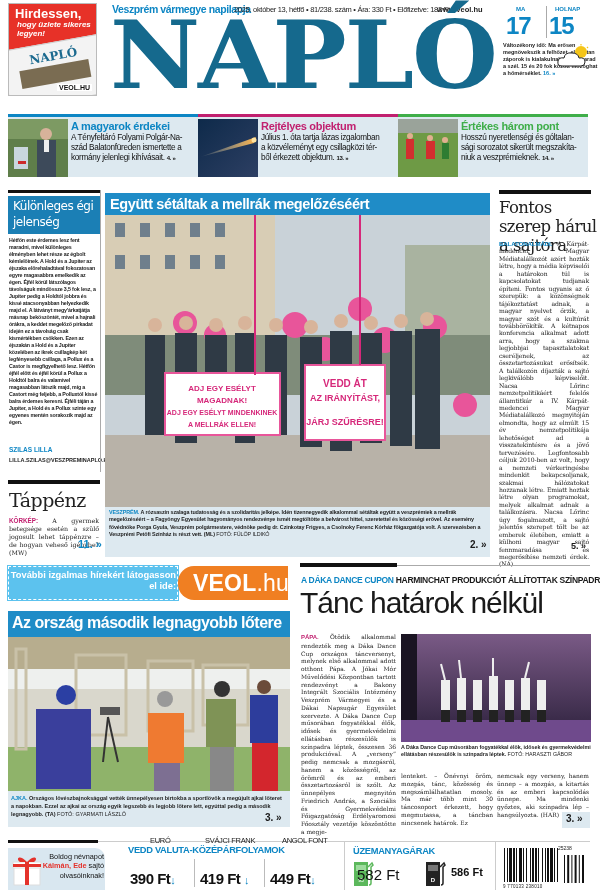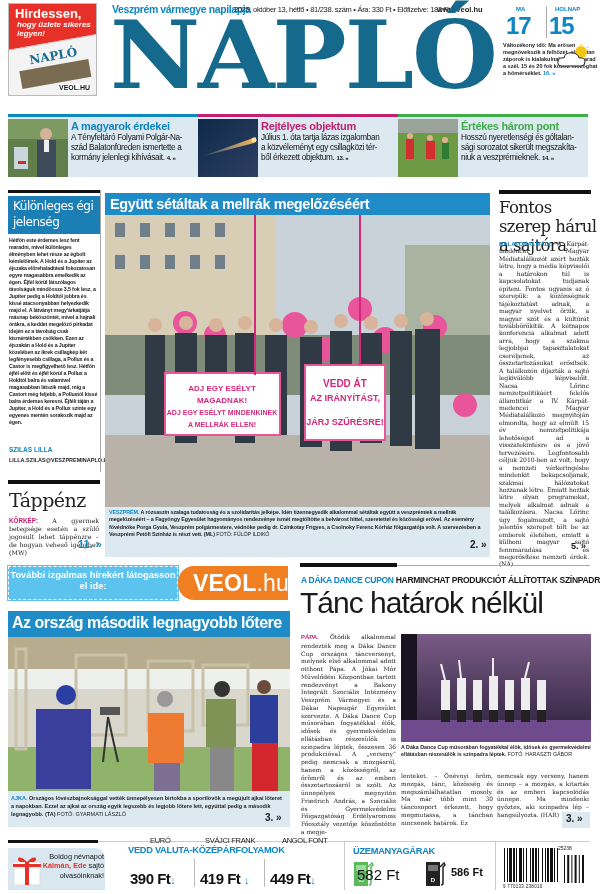--- a/index.html
+++ b/index.html
@@ -66,21 +66,21 @@
 #feat-page{left:470px;top:539px;font-size:10px;font-weight:bold}
 
 
 #fon-bar{left:499px;top:190px;width:92px;height:4px;background:#111}
 #fon-title{left:499px;top:198px;width:100px;font-size:16.5px;line-height:19px;font-family:"DejaVu Serif",serif;color:#222;letter-spacing:-0.6px}
 #fon-body{left:499px;top:240px;width:90px;font-size:6.1px;line-height:7.45px;font-family:"DejaVu Serif",serif;color:#222;text-align:justify;letter-spacing:-0.1px}
 #fon-page{left:571px;top:541px;font-size:9px;font-weight:bold;color:#1a1a1a}
 
 
 #vb-left{left:8px;top:566px;width:170px;height:34px;background:#5cc2ee;border:1px dashed #fff;outline:1px solid #5cc2ee}
-#vb-text{left:10px;top:570px;width:166px;text-align:center;color:#fff;font-size:9.3px;line-height:11px;font-weight:bold}
+#vb-text{left:10px;top:570px;width:166px;text-align:right;color:#fff;font-size:9.3px;line-height:11px;font-weight:bold}
 #vb-right{left:178px;top:566px;width:110px;height:34px;background:#f07f22;border-radius:16px 0 0 16px}
 #vb-logo{left:193px;top:570px;color:#fff;font-size:23px;font-weight:bold;letter-spacing:0.2px}
 #vb-logo span{font-weight:normal}
 
 
 #lo-head{left:8px;top:611px;width:282px;height:26px;background:#1f8cc7}
 #lo-title{left:12px;top:614px;color:#fff;font-size:16px;font-weight:bold;letter-spacing:-0.5px}
 #lo-photo{left:8px;top:637px;width:282px;height:154px;overflow:hidden}
 #lo-cap{left:8px;top:791px;width:282px;height:36px;background:#dde9f0}
 #lo-cap-text{left:11px;top:794px;width:275px;font-size:5.5px;line-height:8px;font-weight:bold;color:#222}

